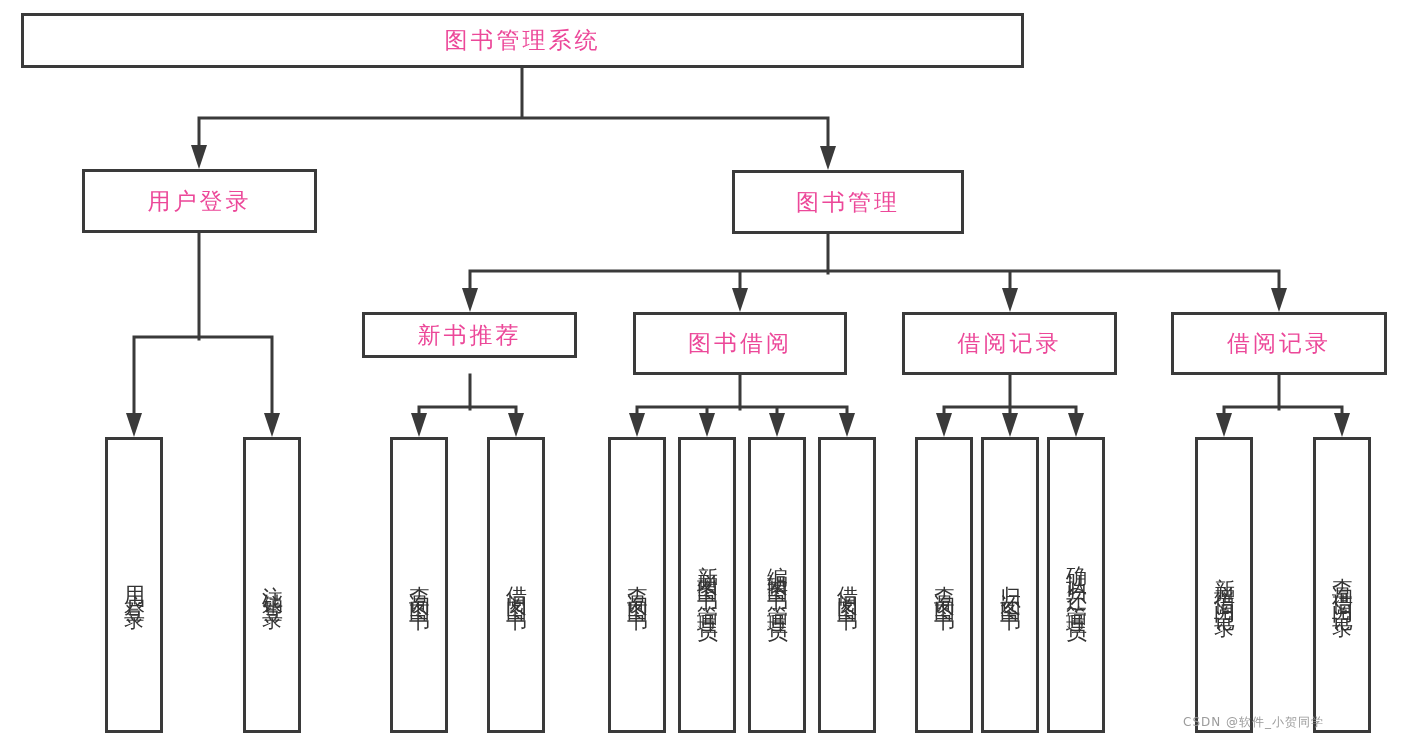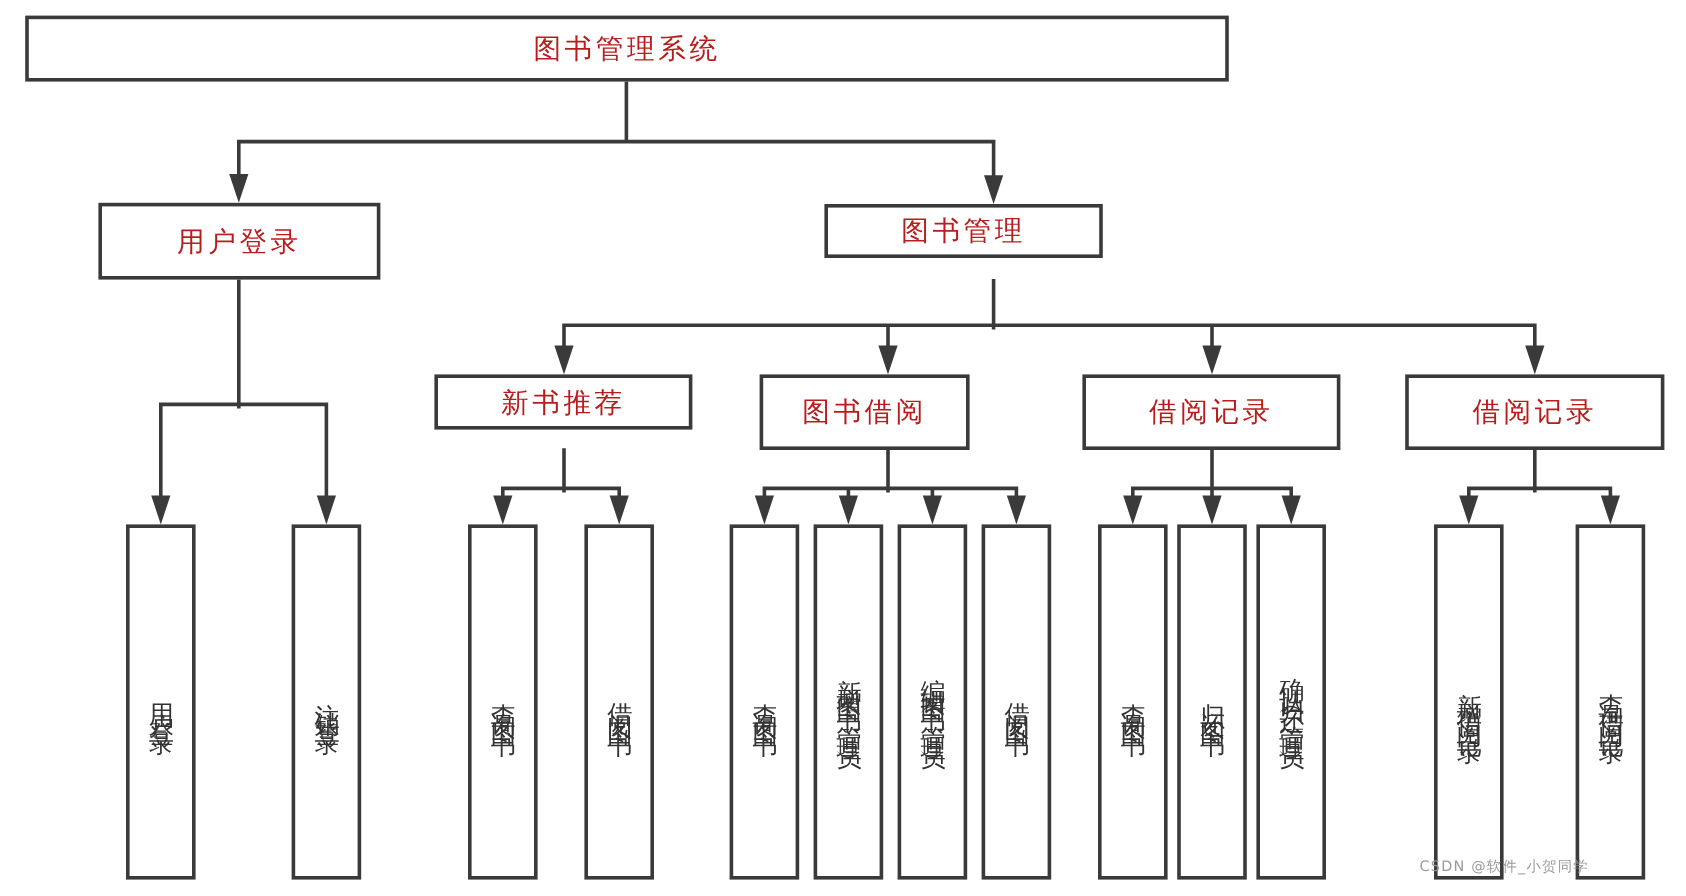--- a/index.html
+++ b/index.html
@@ -30,21 +30,21 @@
     background: #ffffff;
     display: flex;
     align-items: center;
     justify-content: center;
     color: #333333;
   }
   .node.h span {
     font-size: 23px;
     letter-spacing: 3px;
     white-space: nowrap;
-    color: #b91c1c;
+    color: #ec4899;
   }
   .node.leaf {
     top: 437px;
     height: 296px;
     width: 58px;
   }
   .node.leaf .vtext {
     writing-mode: vertical-rl;
     font-size: 21px;
     letter-spacing: 8px;
@@ -125,28 +125,28 @@
     </g>
   </svg>
 
   <div class="node h" style="left:21px; top:13px; width:1003px; height:55px;">
     <span>图书管理系统</span>
   </div>
 
   <div class="node h" style="left:82px; top:169px; width:235px; height:64px;">
     <span>用户登录</span>
   </div>
-  <div class="node h" style="left:687px; top:170px; width:232px; height:45px;">
+  <div class="node h" style="left:732px; top:170px; width:232px; height:64px;">
     <span>图书管理</span>
   </div>
 
   <div class="node h" style="left:362px; top:312px; width:215px; height:46px;">
     <span>新书推荐</span>
   </div>
-  <div class="node h" style="left:633px; top:312px; width:175px; height:63px;">
+  <div class="node h" style="left:633px; top:312px; width:214px; height:63px;">
     <span>图书借阅</span>
   </div>
   <div class="node h" style="left:902px; top:312px; width:215px; height:63px;">
     <span>借阅记录</span>
   </div>
   <div class="node h" style="left:1171px; top:312px; width:216px; height:63px;">
     <span>借阅记录</span>
   </div>
 
   <div class="node leaf" style="left:105px;">

